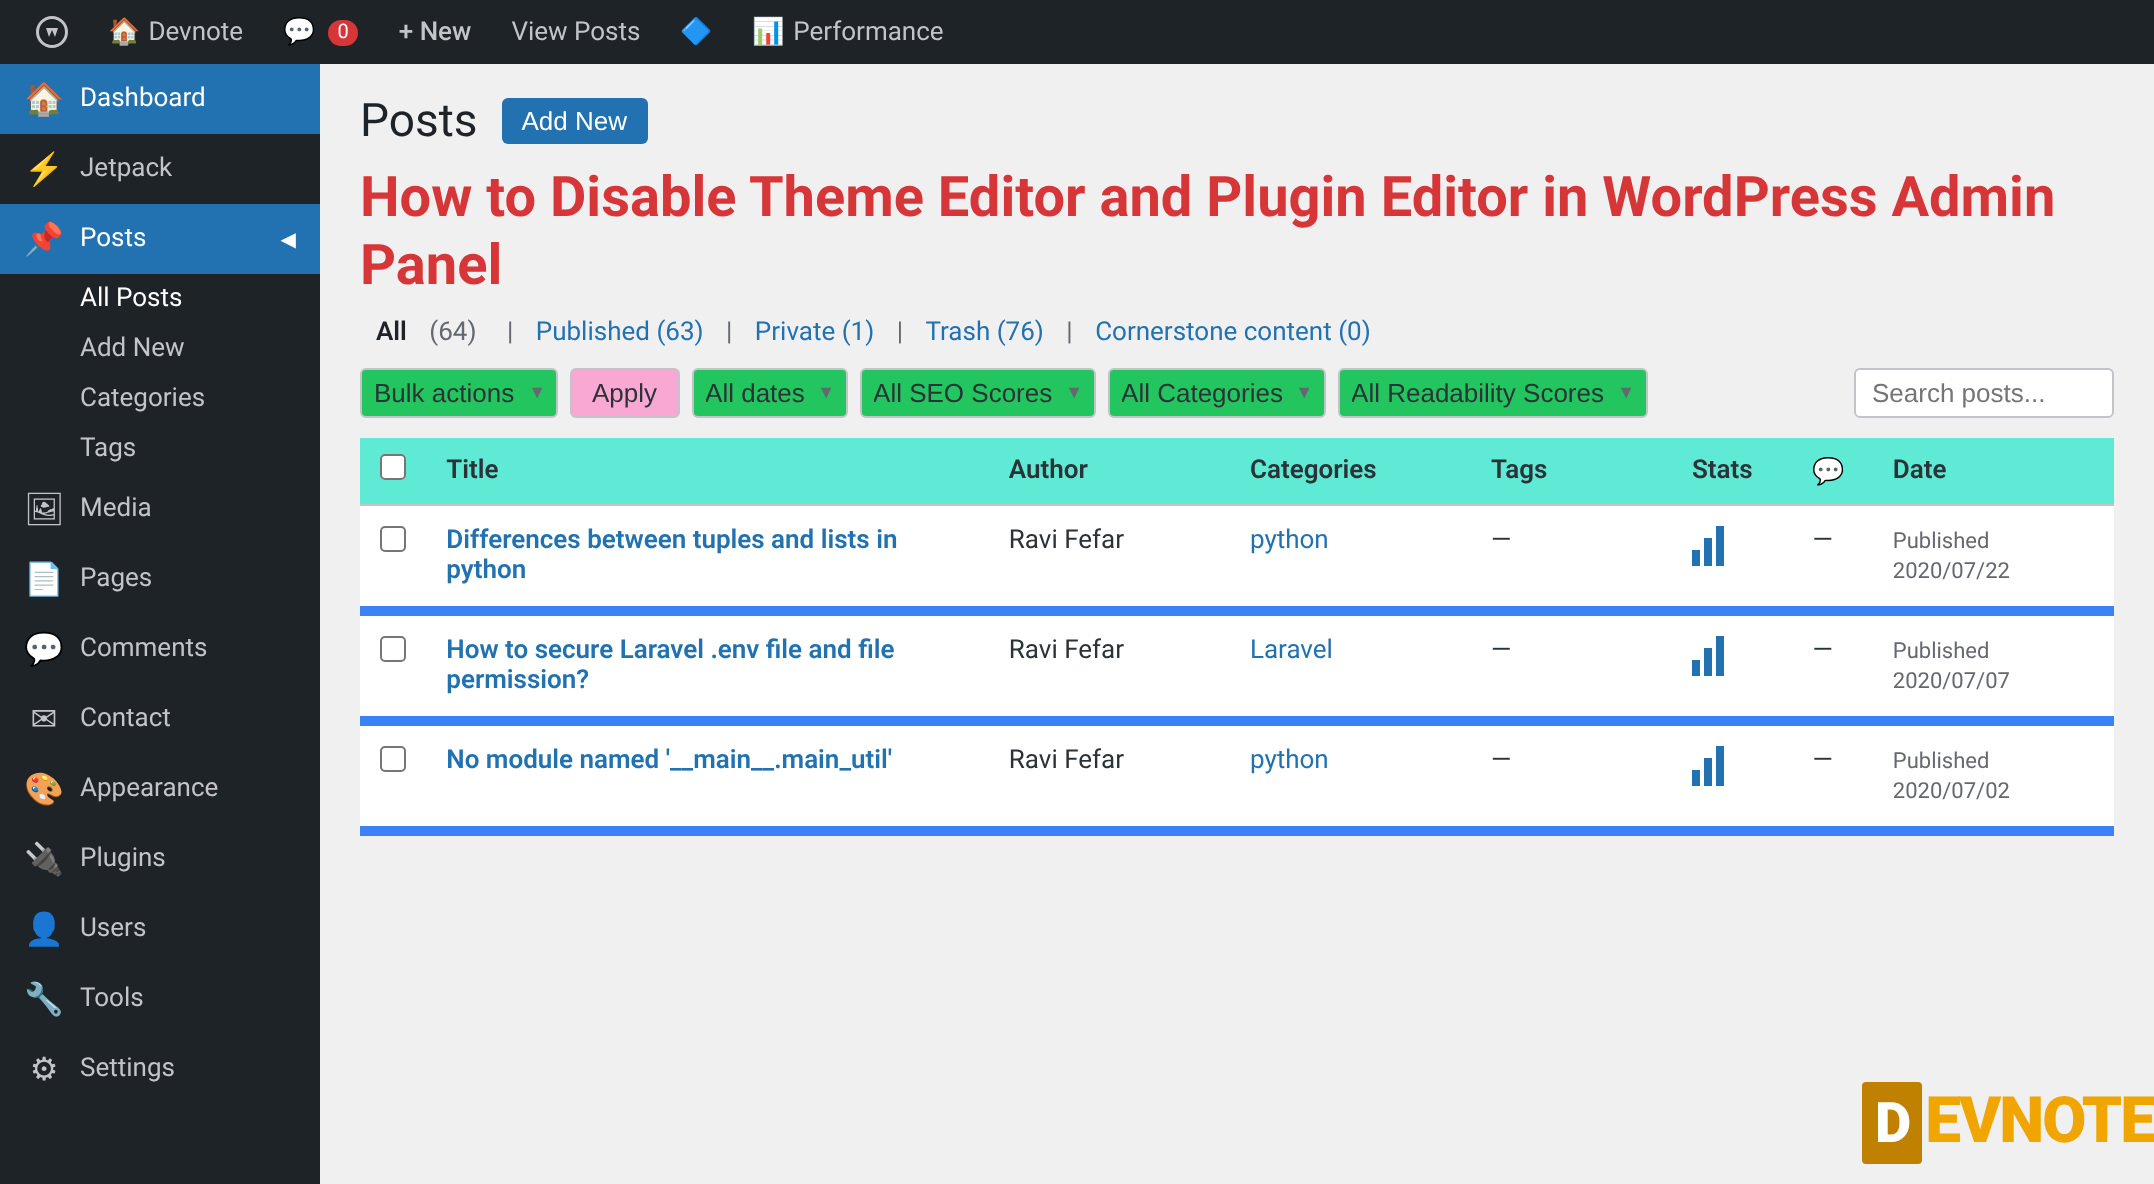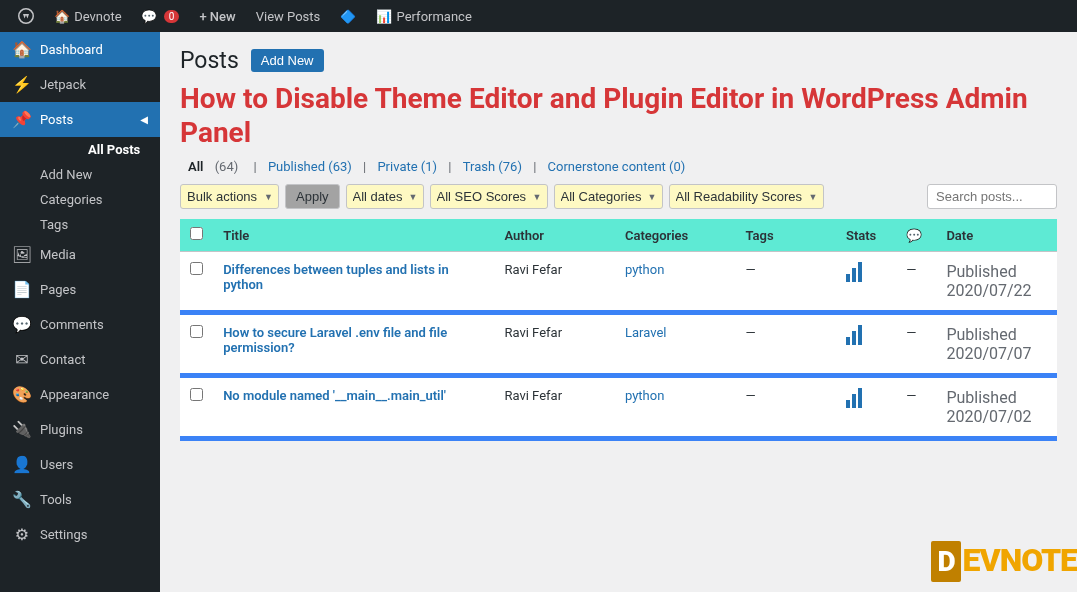--- a/index.html
+++ b/index.html
@@ -35,21 +35,21 @@
     .menu-item.active { background: #2271b1; color: #fff; }
     .menu-item .menu-icon { width: 20px; text-align: center; font-size: 16px; }
     .menu-item .arrow { margin-left: auto; font-size: 10px; }
 
     
     .submenu { background: #1d2327; }
     .submenu-item {
       display: flex; align-items: center; padding: 5px 12px 5px 40px;
       color: #c3c4c7; cursor: pointer; font-size: 13px;
     }
-    .submenu-item.active-sub { color: #fff; font-weight: 700; margin-left: 48px; }
+    .submenu-item.active-sub { color: #fff; font-weight: 400; }
 
     
     #main-content {
       flex: 1; padding-top: 32px; overflow-y: auto; background: #f0f0f1;
       position: relative;
     }
 
     .content-inner { padding: 15px 20px; }
 
     
@@ -70,25 +70,25 @@
     .subsubsub {
       display: flex; gap: 0; margin-bottom: 10px; font-size: 13px; color: #646970;
     }
     .subsubsub a { color: #2271b1; text-decoration: none; }
     .subsubsub span { margin: 0 4px; }
     .subsubsub .current { color: #1d2327; font-weight: 600; }
 
     
     .tablenav { display: flex; align-items: center; gap: 6px; margin-bottom: 10px; flex-wrap: wrap; }
     .tablenav select {
-      border: 1px solid #c3c4c7; background: #fef9c3; padding: 4px 6px;
+      border: 1px solid #c3c4c7; background: #22c55e; padding: 4px 6px;
       border-radius: 3px; font-size: 13px; cursor: pointer; color: #2c3338;
     }
     .tablenav .apply-btn {
-      background: #a3a3a3; border: 1px solid #c3c4c7; padding: 4px 10px;
+      background: #f9a8d4; border: 1px solid #c3c4c7; padding: 4px 10px;
       border-radius: 3px; cursor: pointer; font-size: 13px; color: #2c3338;
       font-weight: 500;
     }
 
     
     .search-box { margin-left: auto; }
     .search-box input {
       border: 1px solid #c3c4c7; padding: 4px 8px; border-radius: 3px;
       font-size: 13px; width: 130px;
     }
@@ -117,21 +117,21 @@
     
     .bar-chart {
       display: flex; align-items: flex-end; gap: 2px; height: 20px;
     }
     .bar { background: #2271b1; width: 4px; }
     .bar.b1 { height: 8px; }
     .bar.b2 { height: 14px; }
     .bar.b3 { height: 20px; }
 
     
-    .date-published { font-size: 16px; color: #646970; }
+    .date-published { font-size: 11px; color: #646970; }
 
     
     .devnote-watermark {
       position: absolute; bottom: 10px; right: 0;
       font-size: 32px; font-weight: 900; letter-spacing: -1px;
       color: #1d2327;
     }
     .devnote-watermark .letter-D {
       display: inline-block; background: #c08000; color: #fff;
       padding: 4px 6px; font-size: 28px; margin-right: 2px;

